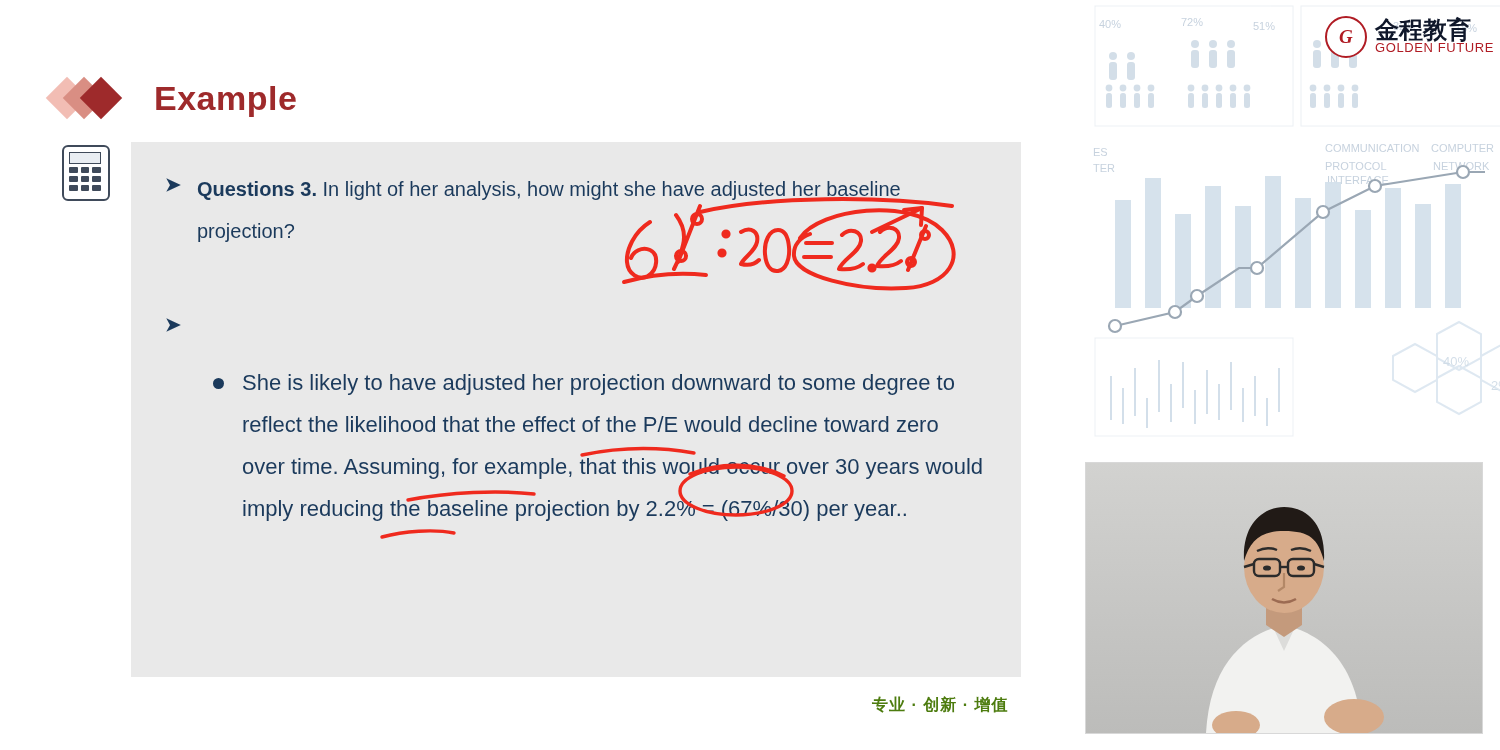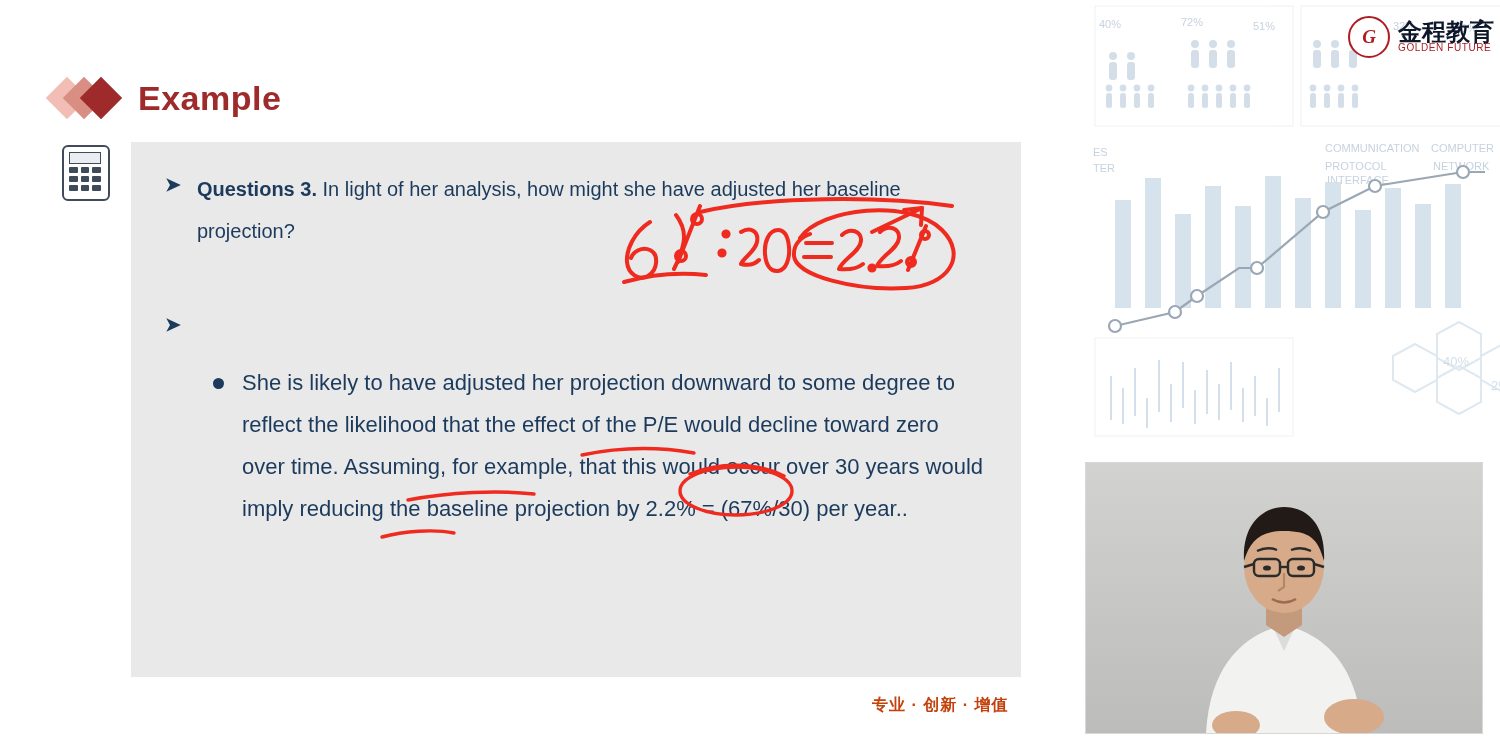--- a/index.html
+++ b/index.html
@@ -29,21 +29,21 @@
     height: 750px;
     background: #ffffff;
   }
 
   .title-row {
     position: absolute;
     left: 52px;
     top: 78px;
     display: flex;
     align-items: center;
-    gap: 14px;
+    gap: 30px;
   }
   .diamond-group {
     position: relative;
     width: 72px;
     height: 40px;
   }
   .diamond {
     position: absolute;
     width: 30px;
     height: 30px;
@@ -156,21 +156,21 @@
     color: #1b3a5c;
     width: 745px;
   }
 
   .footer-slogan {
     position: absolute;
     left: 872px;
     top: 695px;
     font-size: 16px;
     font-weight: bold;
-    color: #c2410c;
+    color: #4d7c0f;
     letter-spacing: 1px;
   }
 
   
   .ink {
     position: absolute;
     left: 0; top: 0;
     width: 1085px; height: 750px;
     pointer-events: none;
   }
@@ -213,21 +213,21 @@
     font-style: italic;
     font-weight: bold;
   }
   .logo-cn {
     font-size: 24px;
     font-weight: bold;
     color: #0f172a;
     line-height: 20px;
   }
   .logo-en {
-    font-size: 10px;
+    font-size: 13px;
     color: #b01c24;
     letter-spacing: 0.6px;
   }
 
   .webcam {
     position: absolute;
     left: 1085px;
     top: 462px;
     width: 396px;
     height: 270px;

